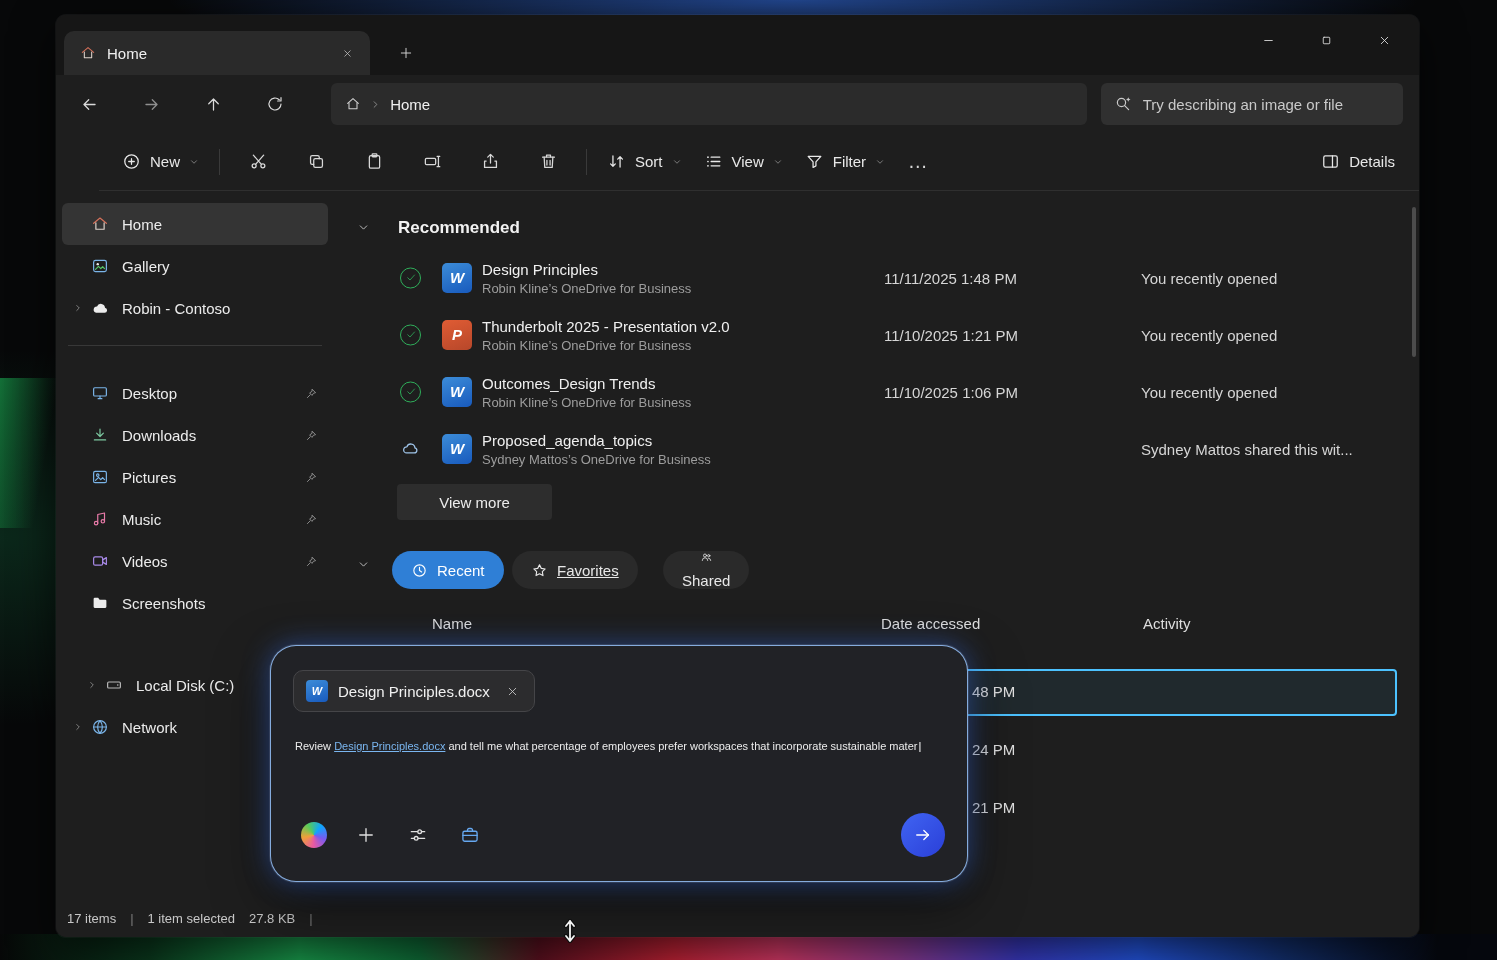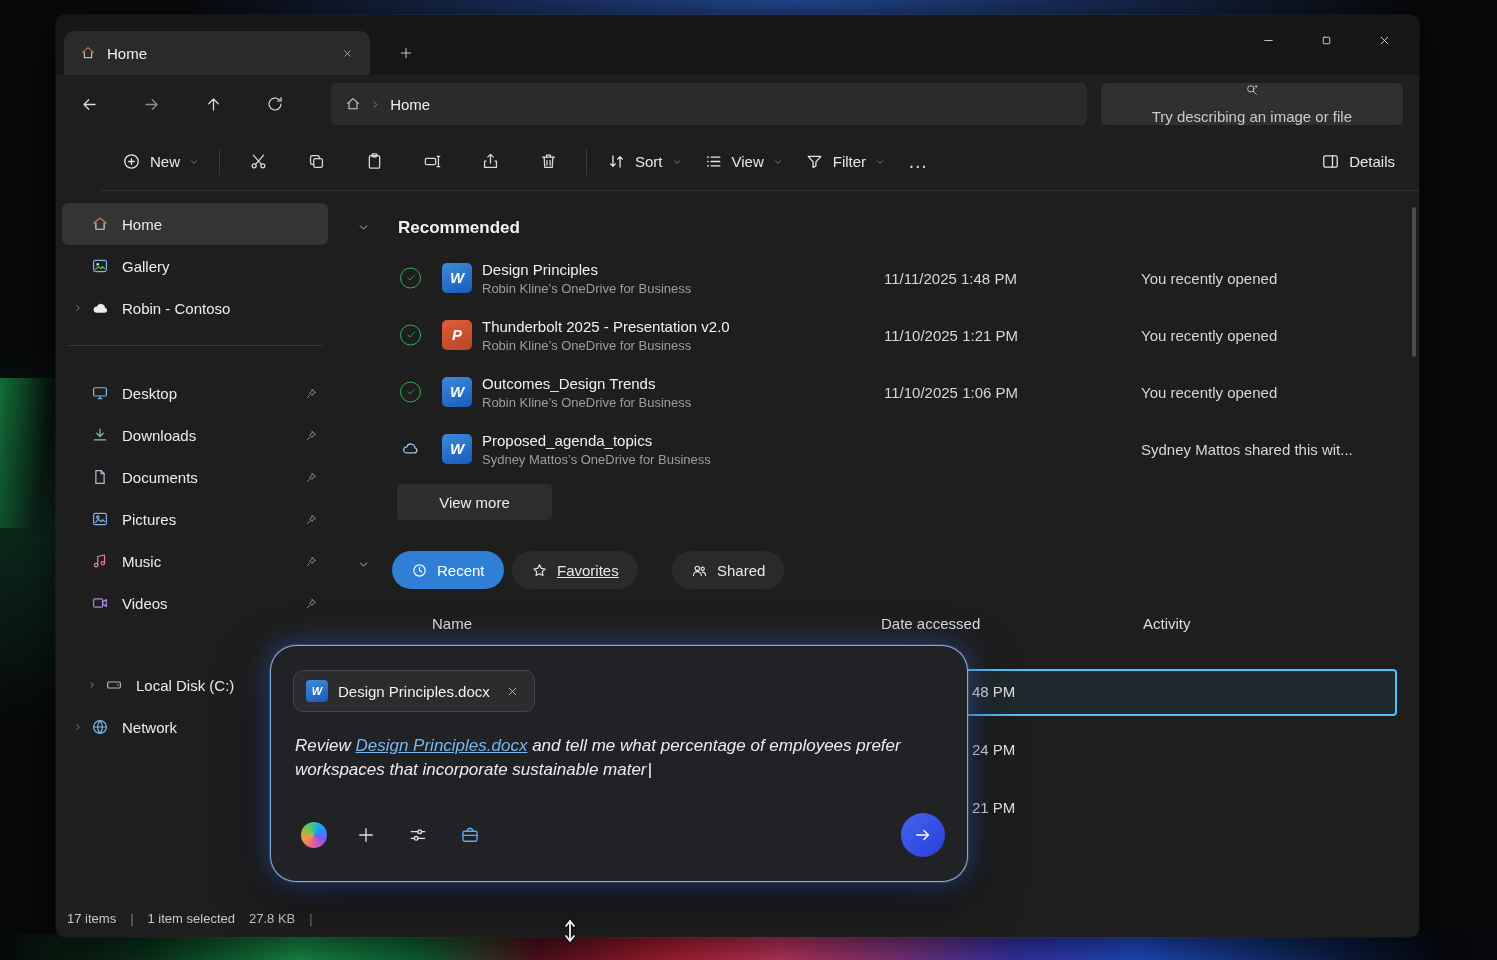--- a/index.html
+++ b/index.html
@@ -38,21 +38,21 @@
   .win-controls { position:absolute; top:0; right:6px; height:50px; display:flex; }
   .win-controls button { width:58px; height:50px; display:grid; place-items:center; color:#e0e0e0; }
 
   .navbar { height:58px; display:flex; align-items:center; padding:0 16px; background:#1e1e1e; }
   .nav-btn { width:36px; height:36px; border-radius:6px; display:grid; place-items:center; color:#dadada; margin-right:26px; }
   .nav-btn.dim { color:#8f8f8f; }
   .addressbar { width:760px; height:42px; margin-left:12px; background:#2b2b2b; border-radius:6px;
     display:flex; align-items:center; gap:9px; padding:0 14px; font-size:15px; color:#f0f0f0; }
   .addressbar .crumb-chev { color:#a8a8a8; }
   .searchbox { width:304px; height:42px; margin-left:14px; background:#303030; border-radius:6px;
-    display:flex; align-items:center; gap:11px; padding:0 13px; font-size:15px; color:#c9c9c9;flex-direction:column; }
+    display:flex; align-items:center; gap:11px; padding:0 13px; font-size:15px; color:#c9c9c9; }
 
   .toolbar { height:58px; display:flex; align-items:center; padding:0 12px; background:#1e1e1e;
     border-bottom:1px solid #2f2f2f;margin-left:43px; }
   .tool-btn { display:flex; align-items:center; gap:9px; height:38px; padding:0 11px; border-radius:6px;
     font-size:15px; color:#e8e8e8; }
   .tool-btn .chev { color:#a8a8a8; }
   .tool-icon-btn { width:58px; height:38px; display:grid; place-items:center; border-radius:6px; color:#d8d8d8; }
   .tb-divider { width:1px; height:26px; background:#3a3a3a; margin:0 9px; }
   .ellipsis { font-size:20px; letter-spacing:1px; color:#d8d8d8; width:44px; text-align:center; }
   .details-btn { margin-left:auto; display:flex; align-items:center; gap:9px; padding:0 12px; height:38px;
@@ -98,40 +98,40 @@
   .f-act  { position:absolute; left:807px; top:50%; transform:translateY(-50%); font-size:15px; color:#d6d6d6; white-space:nowrap; }
 
   .view-more { position:absolute; left:63px; top:293px; width:155px; height:36px; background:#2d2d2d;
     border-radius:4px; font-size:15px; color:#ececec; display:grid; place-items:center; }
 
   .sec-chev { position:absolute; left:18px; top:367px; width:22px; display:grid; place-items:center; color:#cfcfcf; }
   .pill { position:absolute; top:360px; height:38px; border-radius:19px; display:inline-flex; align-items:center;
     gap:9px; padding:0 19px; font-size:15px; }
   .pill.recent { left:58px; background:var(--pill); color:#fff; }
   .pill.plain  { background:#2a2a2a; color:#e8e8e8; }
-  .pill.fav { left:178px;text-decoration:underline; } .pill.shared { left:338px; }
+  .pill.fav { left:178px;text-decoration:underline; } .pill.shared { left:329px;flex-direction:column; }
 
   .tbl-head { position:absolute; top:418px; left:0; right:0; height:28px; }
   .tbl-head span { position:absolute; top:50%; transform:translateY(-50%); font-size:15px; color:#dedede; white-space:nowrap; }
 
   .sel-row { position:absolute; left:6px; top:478px; width:1057px; height:47px; border:2px solid var(--accent);
     border-radius:4px; background:rgba(76,194,255,.07); }
   .frag { position:absolute; left:638px; height:28px; line-height:28px; font-size:15px; color:#e2e2e2; }
 
   .scroll-thumb { position:absolute; right:3px; top:16px; width:4px; height:150px; background:#4c4c4c; border-radius:2px; }
 
   
   .copilot { position:absolute; left:214px; top:630px; width:698px; height:237px; background:#212226;
     border:1px solid rgba(150,196,255,.85); border-radius:26px; z-index:60;
     box-shadow:0 0 0 1px rgba(255,255,255,.10), 0 0 28px rgba(62,122,255,.45), 0 20px 54px rgba(0,0,0,.55); }
   .chip { position:absolute; left:22px; top:24px; height:42px; display:flex; align-items:center; gap:10px;
     padding:0 8px 0 12px; background:#2c2c2e; border:1px solid #454548; border-radius:10px; }
   .chip-label { font-size:15px; color:#f0f0f0; white-space:nowrap; }
   .chip-close { width:26px; height:26px; display:grid; place-items:center; color:#c8c8c8; border-radius:5px; }
-  .prompt { position:absolute; left:24px; top:88px; width:652px; font-size:17px; line-height:24px; color:#ececec;font-style:italic; }
+  .prompt { position:absolute; left:24px; top:88px; width:652px; font-size:11px; line-height:24px; color:#ececec; }
   .plink { color:var(--link); text-decoration:underline; }
   .caret { color:#fff; margin-left:1px; font-weight:400; }
   .c-actions { position:absolute; left:30px; right:22px; bottom:24px; display:flex; align-items:center; gap:26px; }
   .copilot-logo { width:26px; height:26px; border-radius:50%; flex:none;
     background:conic-gradient(from 40deg,#0ea5ff,#7a5af0,#e85aa0,#f0a03a,#58cc58,#0ea5ff); }
   .c-btn { width:26px; height:26px; display:grid; place-items:center; color:#e0e0e0; flex:none; }
   .c-btn.case { color:#66a8f0; }
   .submit { margin-left:auto; width:44px; height:44px; border-radius:50%; display:grid; place-items:center;
     color:#fff; background:linear-gradient(135deg,#4064f2,var(--submit)); flex:none; }
 
@@ -394,36 +394,20 @@
             </span>
           <span class="s-label">Downloads</span>
           <span class="pin">
               <svg width="13" height="13" viewBox="0 0 24 24">
                 <path d="M13.5 4.5l6 6-3.8 1-2.7 4-4.5-4.5 4-2.7z"></path>
                 <path d="M9.5 14.5L4.5 19.5"></path>
               </svg>
             </span>
         </div>
 
-        <div class="side-item">
-          <span class="chev-slot"></span>
-          <span class="s-ic">
-              <svg width="18" height="18" viewBox="0 0 24 24" style="color:#aebdcd">
-                <path d="M6.5 3.5h7l4 4v13h-11z"></path>
-                <path d="M13.5 3.5v4h4"></path>
-              </svg>
-            </span>
-          <span class="s-label">Documents</span>
-          <span class="pin">
-              <svg width="13" height="13" viewBox="0 0 24 24">
-                <path d="M13.5 4.5l6 6-3.8 1-2.7 4-4.5-4.5 4-2.7z"></path>
-                <path d="M9.5 14.5L4.5 19.5"></path>
-              </svg>
-            </span>
-        </div>
 
         <div class="side-item">
           <span class="chev-slot"></span>
           <span class="s-ic">
               <svg width="18" height="18" viewBox="0 0 24 24" style="color:#7ab4e8">
                 <rect x="3.5" y="4.5" width="17" height="15" rx="2"></rect>
                 <circle cx="9" cy="9.5" r="1.6"></circle>
                 <path d="M6 16.5l4-4 3 3 2.5-2.5 2.5 2.5"></path>
               </svg>
             </span>
@@ -464,20 +448,29 @@
             </span>
           <span class="s-label">Videos</span>
           <span class="pin">
               <svg width="13" height="13" viewBox="0 0 24 24">
                 <path d="M13.5 4.5l6 6-3.8 1-2.7 4-4.5-4.5 4-2.7z"></path>
                 <path d="M9.5 14.5L4.5 19.5"></path>
               </svg>
             </span>
         </div>
 
+        <div class="side-item">
+          <span class="chev-slot"></span>
+          <span class="s-ic">
+              <svg width="18" height="18" viewBox="0 0 24 24">
+                <path class="fill" fill="#f0b84a" d="M3.5 6.5A1.5 1.5 0 0 1 5 5h4.5l2 2.5H19A1.5 1.5 0 0 1 20.5 9v8a1.5 1.5 0 0 1-1.5 1.5H5A1.5 1.5 0 0 1 3.5 17z"></path>
+              </svg>
+            </span>
+          <span class="s-label">Screenshots</span>
+        </div>
 
         <div class="side-gap"></div>
 
 
         <div class="side-item nested">
           <span class="chev-slot">
               <svg width="10" height="10" viewBox="0 0 24 24">
                 <path d="M9 6l6 6-6 6"></path>
               </svg>
             </span>

